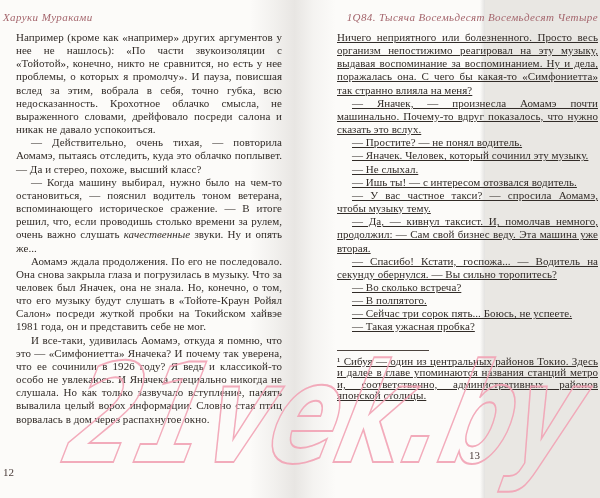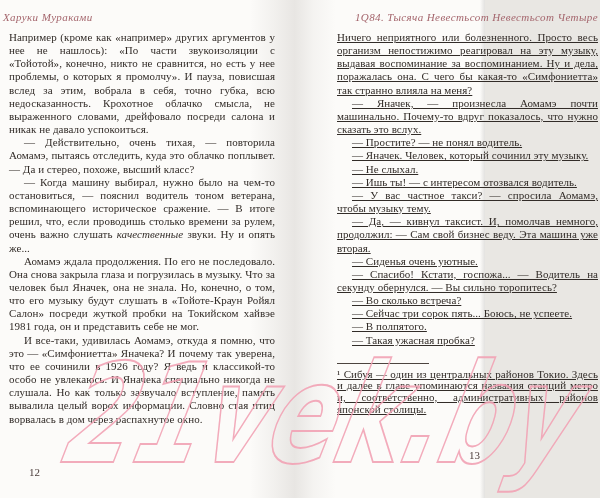--- a/index.html
+++ b/index.html
@@ -37,37 +37,37 @@
     font-size:11px;font-style:italic;letter-spacing:0.4px;
     color:var(--header-color);
   }
   .running-head.left{left:3px;width:266px;text-align:left;}
   .running-head.right{left:336px;width:262px;text-align:right;}
   .text-col{
     position:absolute;top:31px;
     font-size:11px;line-height:13.15px;text-align:justify;
     letter-spacing:0.05px;
   }
-  .text-col.left{left:9px;width:266px;}
+  .text-col.left{left:16px;width:266px;}
   .text-col.right{left:337px;width:261px;text-decoration:underline;}
   .para{margin:0;}
   .para.indent{text-indent:15px;}
   .para em{}
   .footnote{margin-top:16px;}
   .footnote-rule{
     width:92px;height:0;border:0;border-top:1px solid #4c443f;
     margin:0 0 5px 0;
   }
   .footnote-text{
     margin:0;font-size:11px;line-height:11.6px;text-align:justify;
   }
   .page-number{
     position:absolute;font-size:11px;color:#4a3c3a;
   }
-  .page-number.left{left:3px;top:466px;margin-left:26px;}
+  .page-number.left{left:3px;top:466px;}
   .page-number.right{right:5px;top:449px;}
   .watermark{
     position:absolute;left:0;top:0;width:600px;height:498px;
     pointer-events:none;opacity:0.9;
   }
   .watermark text{
     fill:none;stroke:var(--wm-color);stroke-width:2px;
     font-family:"DejaVu Sans",sans-serif;font-style:italic;font-weight:bold;
     font-size:138px;
   }
@@ -86,36 +86,35 @@
         <p class="para"><span>Например (кроме как «например» других аргументов у нее не нашлось): «По части звукоизоляции с «Тойотой», конечно, никто не сравнится, но есть у нее проблемы, о которых я промолчу». И пауза, повисшая вслед за этим, вобрала в себя, точно губка, всю недосказанность. Крохотное облачко смысла, не выраженного словами, дрейфовало посреди салона и никак не давало успокоиться.</span></p>
         <p class="para indent"><span>— Действительно, очень тихая, — повторила Аомамэ, пытаясь отследить, куда это облачко поплывет. — Да и стерео, похоже, высший класс?</span></p>
         <p class="para indent"><span>— Когда машину выбирал, нужно было на чем-то остановиться, — пояснил водитель тоном ветерана, вспоминающего историческое сражение. — В итоге решил, что, если проводишь столько времени за рулем, очень важно слушать </span><em>качественные</em><span> звуки. Ну и опять же...</span></p>
         <p class="para indent"><span>Аомамэ ждала продолжения. По его не последовало. Она снова закрыла глаза и погрузилась в музыку. Что за человек был Яначек, она не знала. Но, конечно, о том, что его музыку будут слушать в «Тойоте-Краун Ройял Салон» посреди жуткой пробки на Токийском хайвэе 1981 года, он и представить себе не мог.</span></p>
         <p class="para indent"><span>И все-таки, удивилась Аомамэ, откуда я помню, что это — «Симфониетта» Яначека? И почему так уверена, что ее сочинили в 1926 году? Я ведь и классикой-то особо не увлекаюсь. И Яначека специально никогда не слушала. Но как только зазвучало вступление, память вывалила целый ворох информации. Словно стая птиц ворвалась в дом через распахнутое окно.</span></p>
       </div>
     <div class="page-number left">12</div>
   </div>
 
   <div>
-    <div class="running-head right">1Q84. Тысяча Невестьсот Невестьсот Четыре</div>
+    <div class="running-head right">1Q84. Тысяча Восемьдесят Восемьдесят Четыре</div>
     <div class="text-col right">
       <div>
           <p class="para"><span>Ничего неприятного или болезненного. Просто весь организм непостижимо реагировал на эту музыку, выдавая воспоминание за воспоминанием. Ну и дела, поражалась она. С чего бы какая-то «Симфониетта» так странно влияла на меня?</span></p>
           <p class="para indent"><span>— Яначек, — произнесла Аомамэ почти машинально. Почему-то вдруг показалось, что нужно сказать это вслух.</span></p>
           <p class="para indent"><span>— Простите? — не понял водитель.</span></p>
           <p class="para indent"><span>— Яначек. Человек, который сочинил эту музыку.</span></p>
           <p class="para indent"><span>— Не слыхал.</span></p>
           <p class="para indent"><span>— Ишь ты! — с интересом отозвался водитель.</span></p>
           <p class="para indent"><span>— У вас частное такси? — спросила Аомамэ, чтобы музыку тему.</span></p>
           <p class="para indent"><span>— Да, — кивнул таксист. И, помолчав немного, продолжил: — Сам свой бизнес веду. Эта машина уже вторая.</span></p>
-          <p class="para indent"><span>— Сиденья очень уютные.</span></p>
           <p class="para indent"><span>— Спасибо! Кстати, госпожа... — Водитель на секунду обернулся. — Вы сильно торопитесь?</span></p>
           <p class="para indent"><span>— Во сколько встреча?</span></p>
+          <p class="para indent"><span>— В полпятого.</span></p>
           <p class="para indent"><span>— Сейчас три сорок пять... Боюсь, не успеете.</span></p>
-          <p class="para indent"><span>— В полпятого.</span></p>
           <p class="para indent"><span>— Такая ужасная пробка?</span></p>
         </div>
       <div class="footnote">
         <hr class="footnote-rule">
         <p class="footnote-text">¹ Сибуя — один из центральных районов Токио. Здесь и далее в главе упоминаются названия станций метро и, соответственно, административных районов японской столицы.</p>
       </div>
     </div>
     <div class="page-number right">13</div>
   </div>
 

